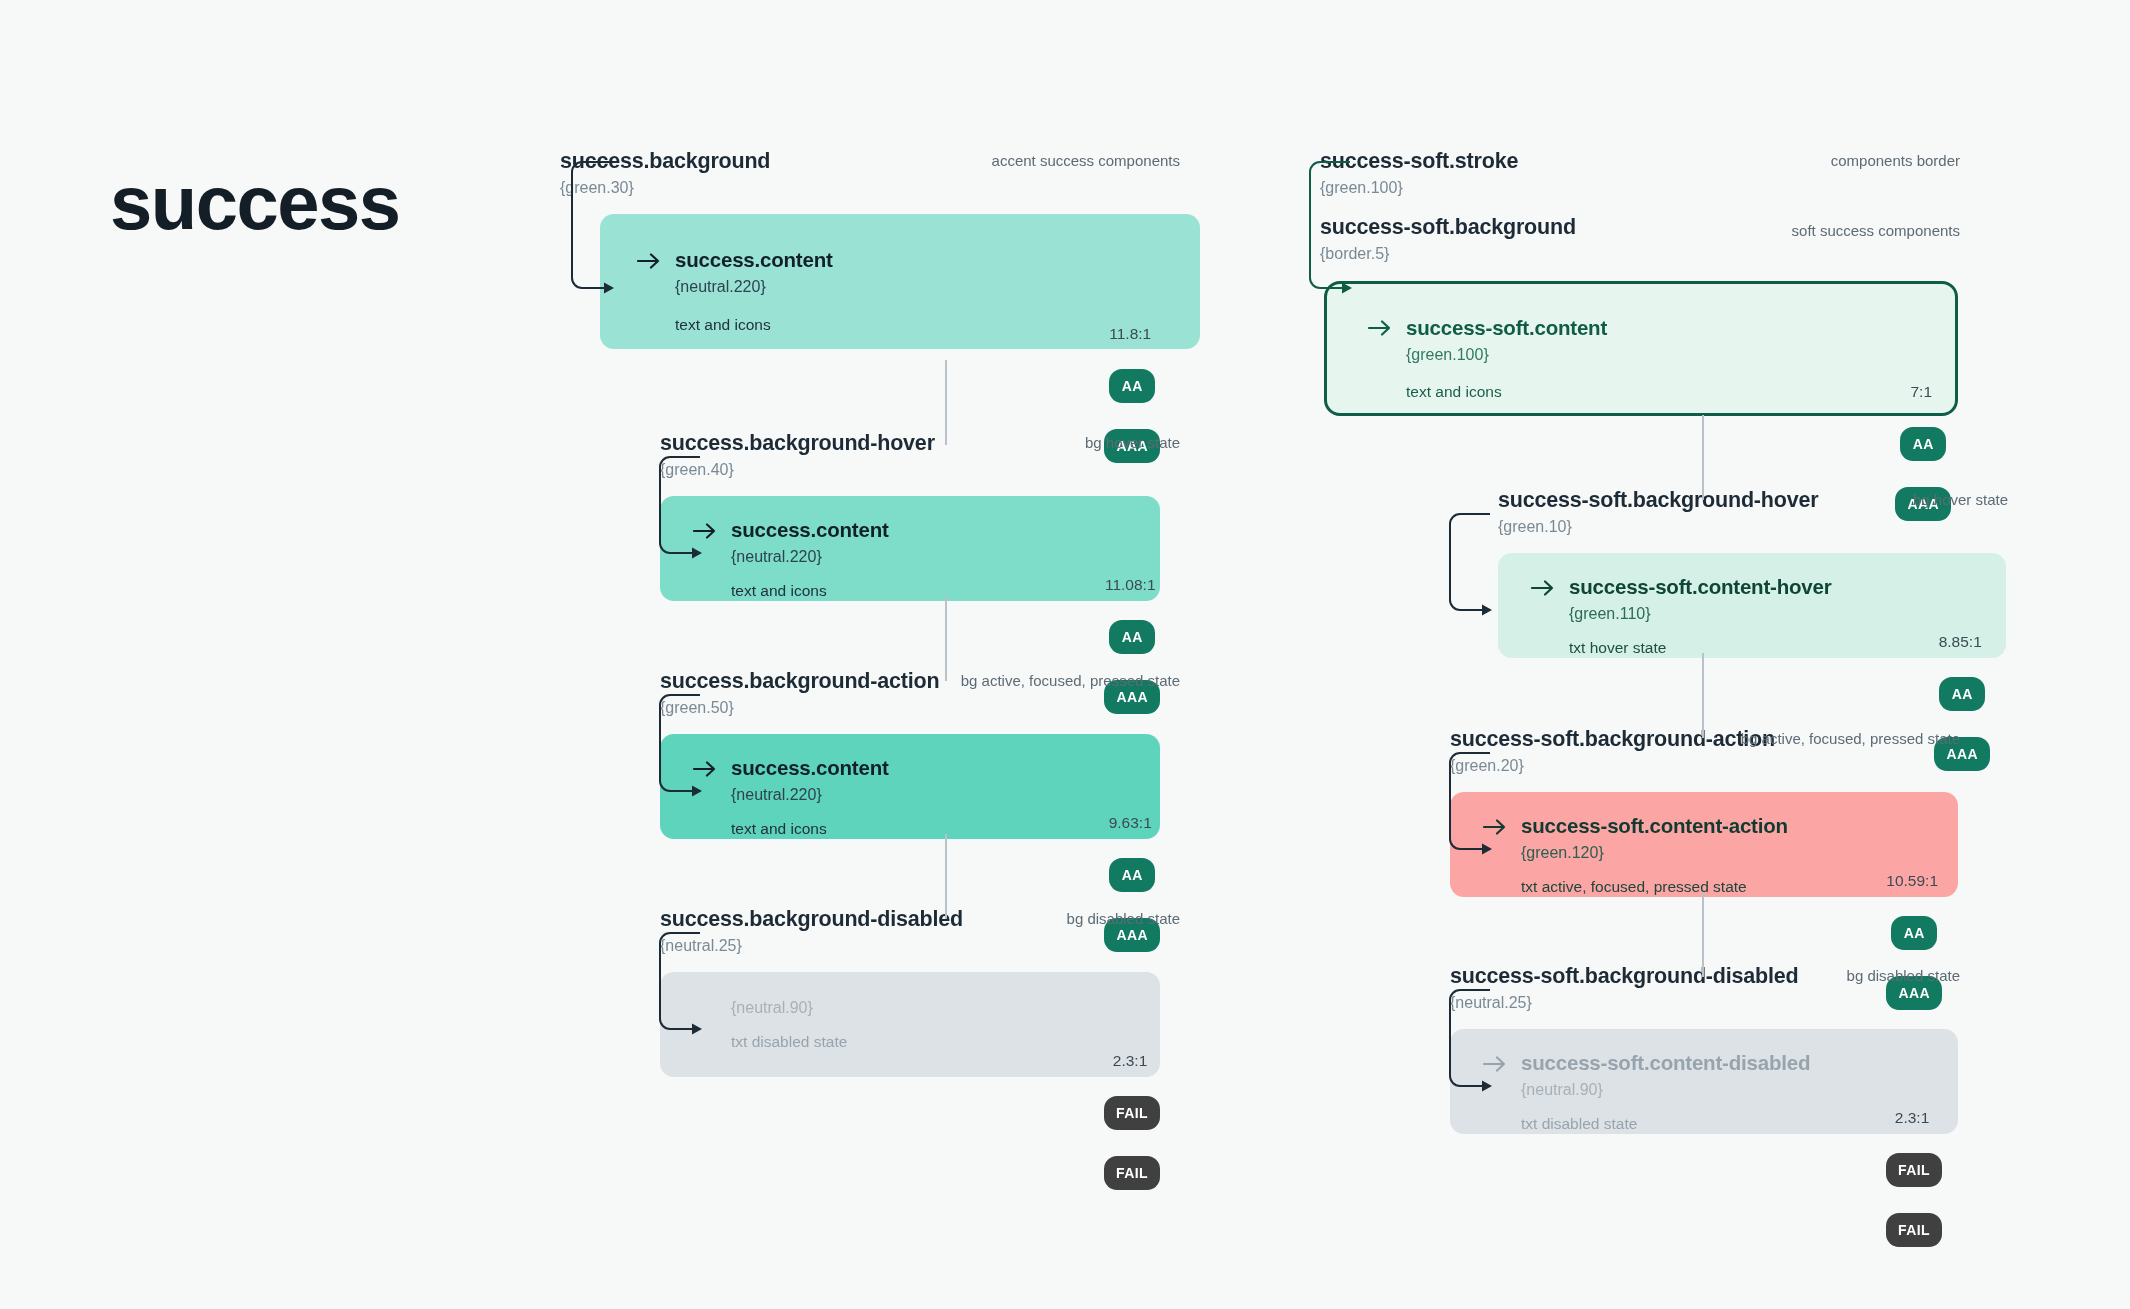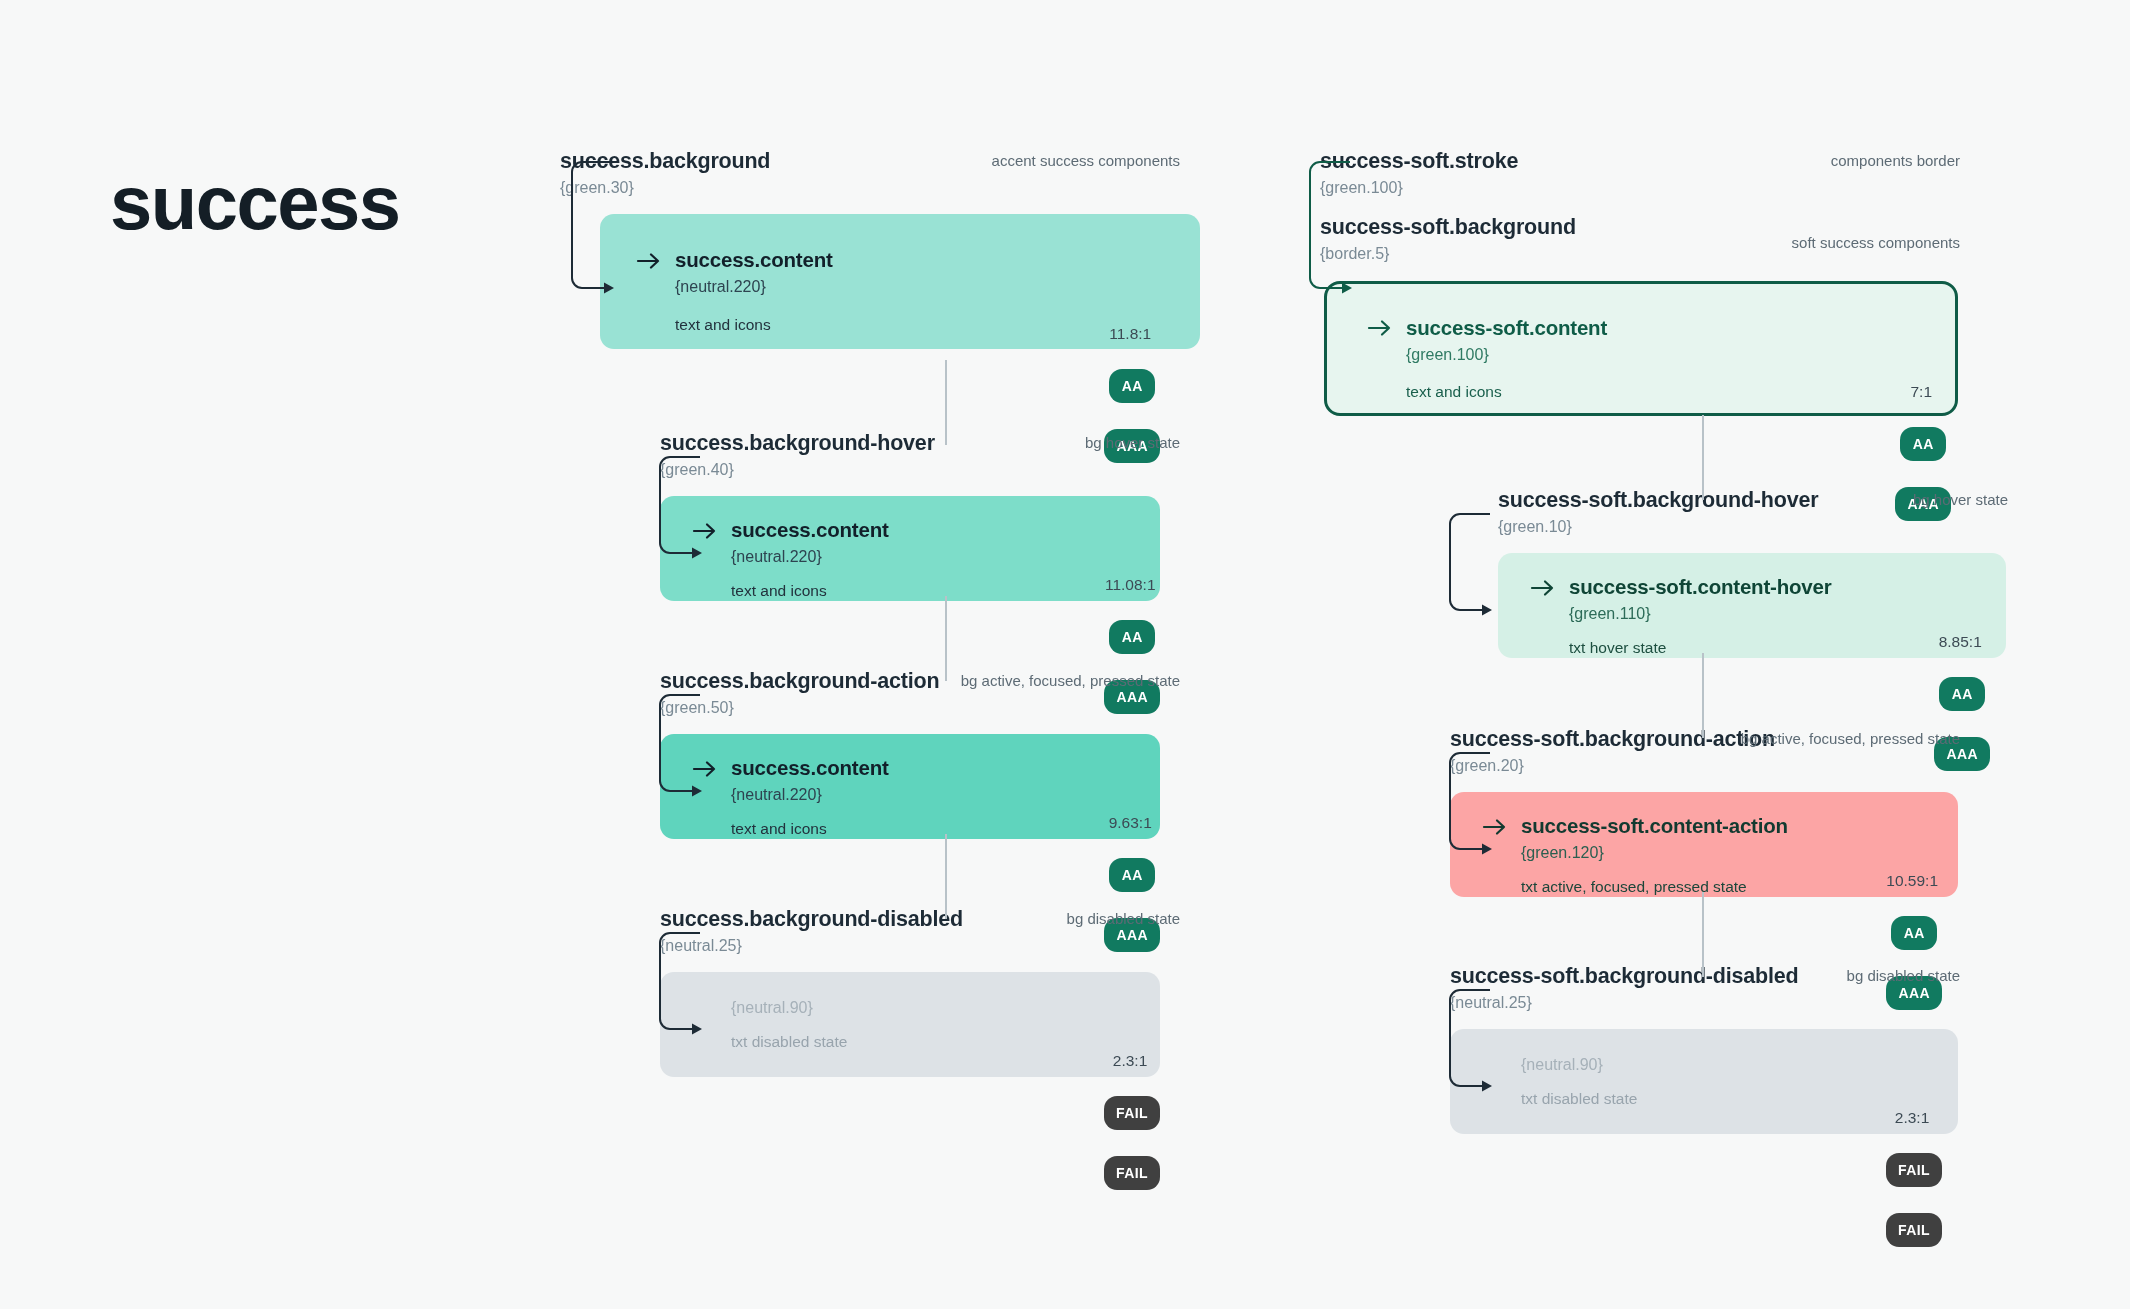--- a/index.html
+++ b/index.html
@@ -283,21 +283,21 @@
     <div class="group" style="left:0;top:148px;width:640px;">
       <div class="labels">
         <div class="lbl-row" style="margin-bottom:16px;">
           <div class="lbl-name">success-soft.stroke</div>
           <div class="lbl-token">{green.100}</div>
           <div class="lbl-note" style="top:4px;">components border</div>
         </div>
         <div class="lbl-row">
           <div class="lbl-name">success-soft.background</div>
           <div class="lbl-token">{border.5}</div>
-          <div class="lbl-note" style="top:20px;">soft success components</div>
+          <div class="lbl-note" style="top:8px;">soft success components</div>
         </div>
       </div>
       <div class="card" style="margin-top:16px;margin-left:4px;width:634px;height:135px;background:#e7f5ef;border:3px solid #0f5c47;border-radius:16px;">
         <div class="card-inner" style="padding-top:32px;padding-left:40px;">
           <div class="row-title">
             <svg class="arrow-ico" viewBox="0 0 26 22">
               <path d="M2 11 H22 M15 4.5 L22 11 L15 17.5" fill="none" stroke="#0f5c47" stroke-width="2.2" stroke-linecap="round" stroke-linejoin="round"></path>
             </svg>
             <div class="c-name" style="color:#0f5c47;">success-soft.content</div>
           </div>
@@ -369,20 +369,26 @@
     <div class="group" style="left:130px;top:963px;width:510px;">
       <div class="labels">
         <div class="lbl-row">
           <div class="lbl-name">success-soft.background-disabled</div>
           <div class="lbl-token">{neutral.25}</div>
           <div class="lbl-note" style="top:4px;">bg disabled state</div>
         </div>
       </div>
       <div class="card" style="margin-top:16px;width:508px;height:105px;background:#dde2e6;">
         <div class="card-inner" style="padding-top:22px;padding-left:32px;">
+          <div class="row-title">
+            <svg class="arrow-ico" viewBox="0 0 26 22">
+              <path d="M2 11 H22 M15 4.5 L22 11 L15 17.5" fill="none" stroke="#98a4ad" stroke-width="2.2" stroke-linecap="round" stroke-linejoin="round"></path>
+            </svg>
+            <div class="c-name" style="color:#98a4ad;">success-soft.content-disabled</div>
+          </div>
           <div class="c-token" style="color:#a6b1b9;">{neutral.90}</div>
           <div class="c-desc" style="color:#98a4ad;margin-top:13px;">txt disabled state</div>
         </div>
       </div>
       <div class="contrast" style="top:146px;right:18px;">
         <span class="ratio">2.3:1</span>
         <span class="badge fail">FAIL</span>
         <span class="badge fail">FAIL</span>
       </div>
     </div>

